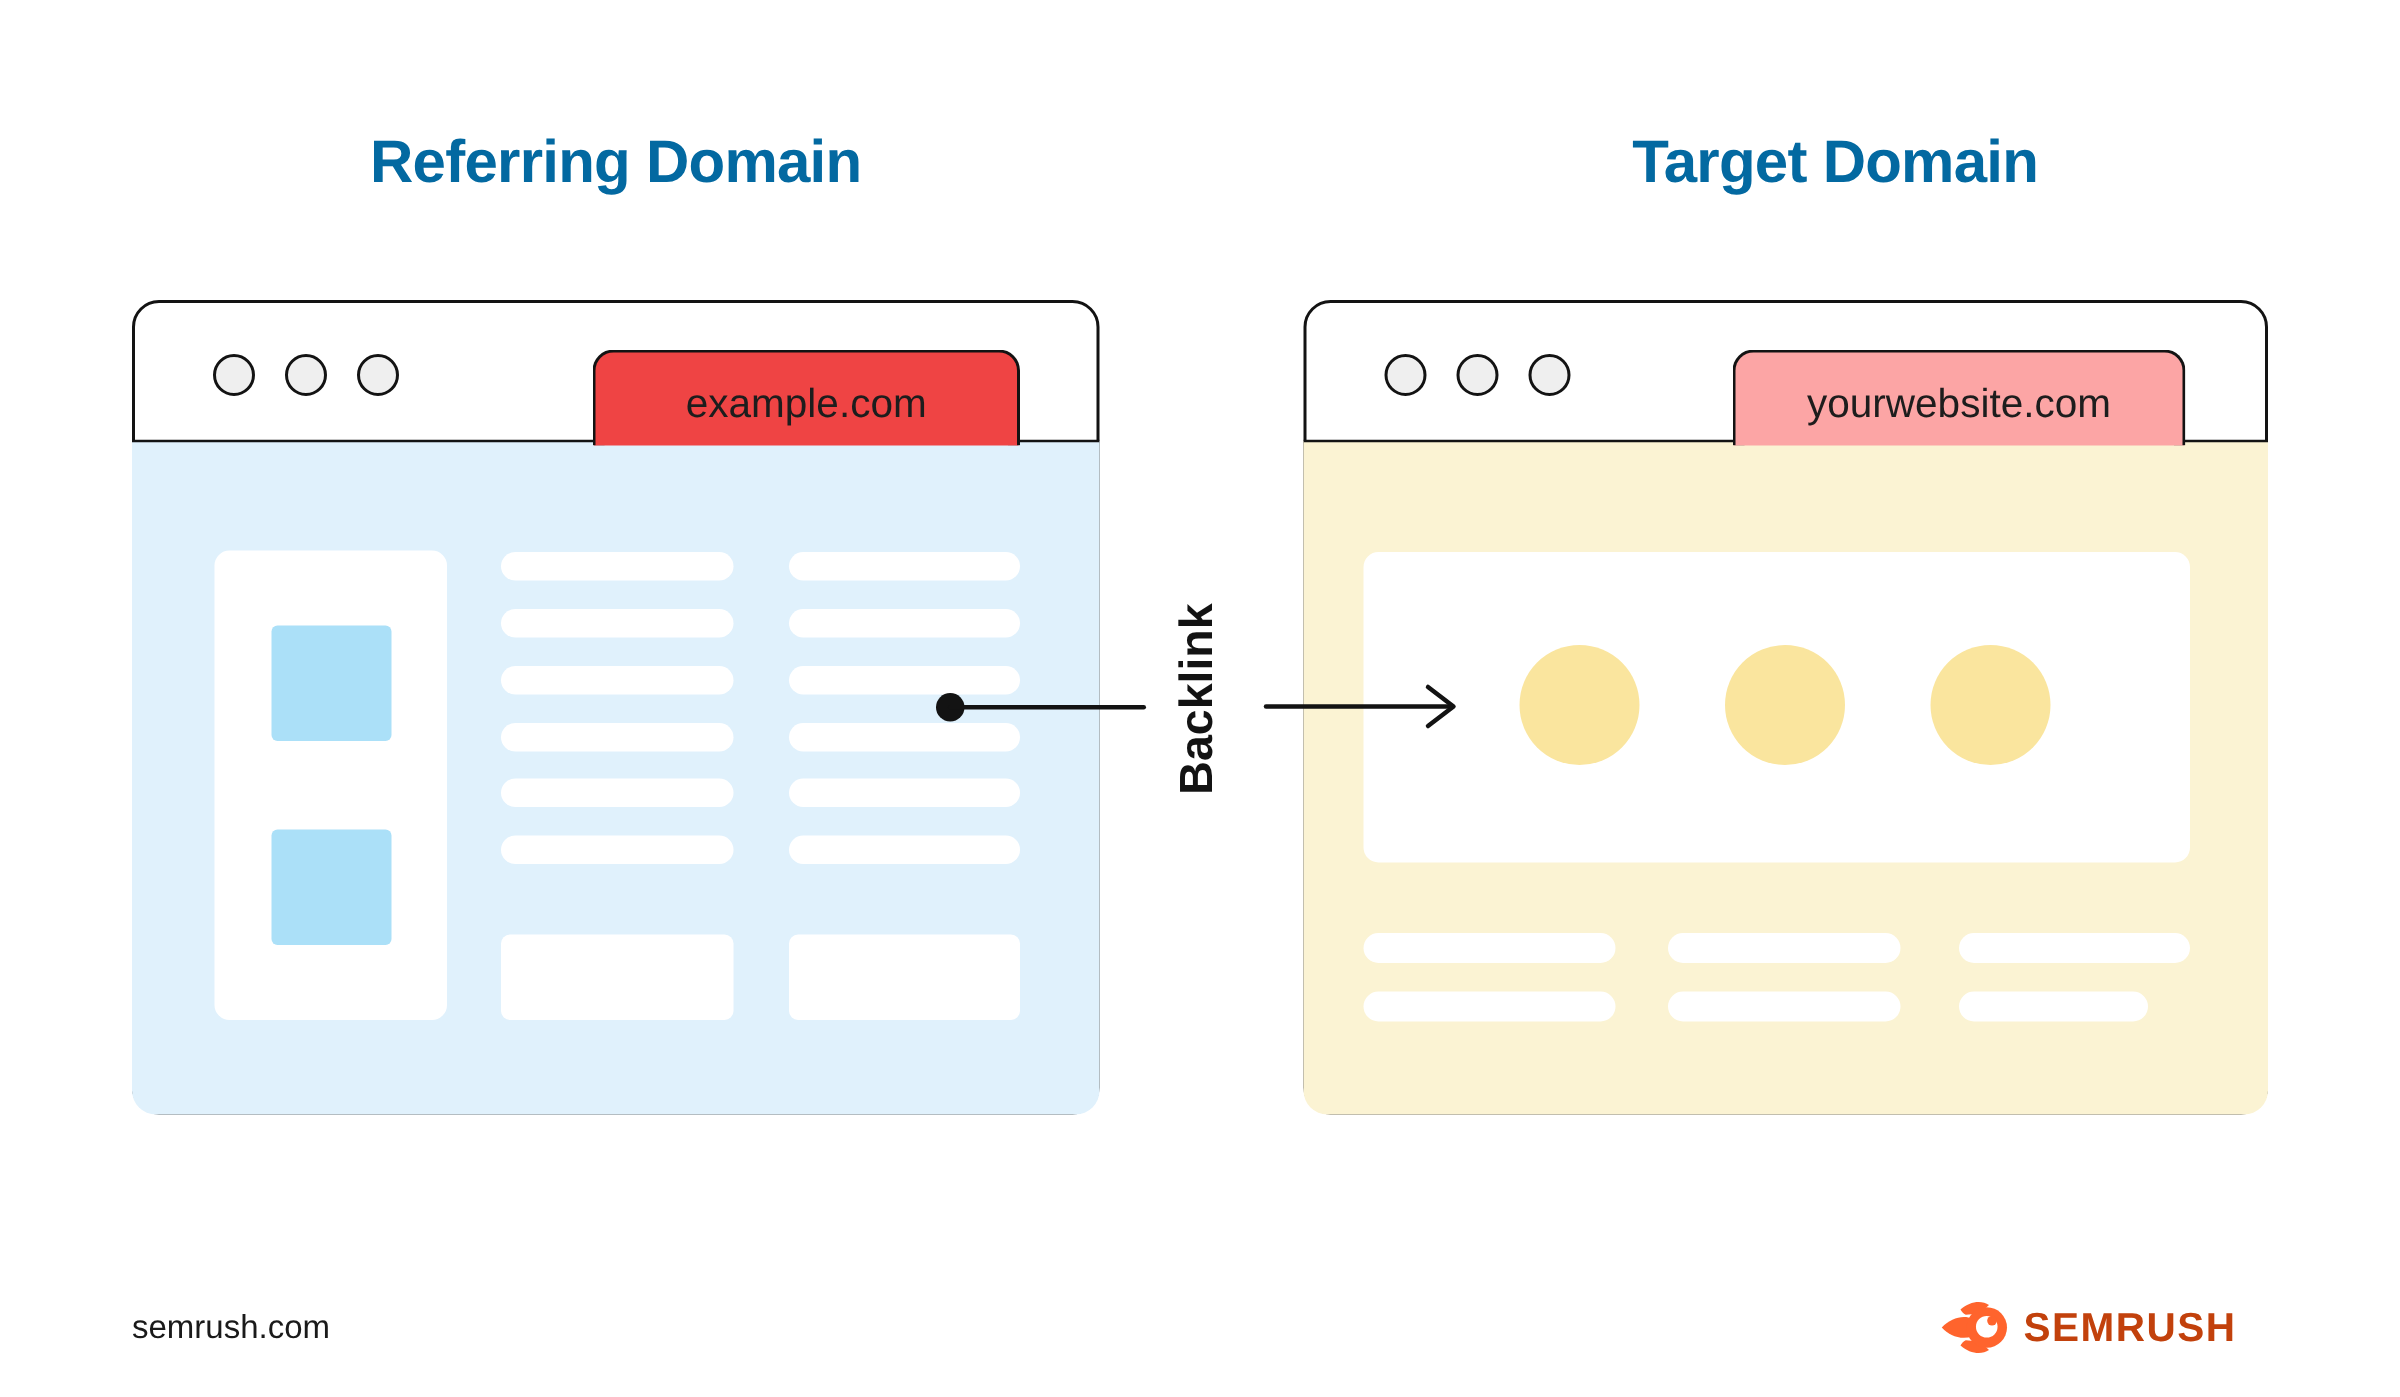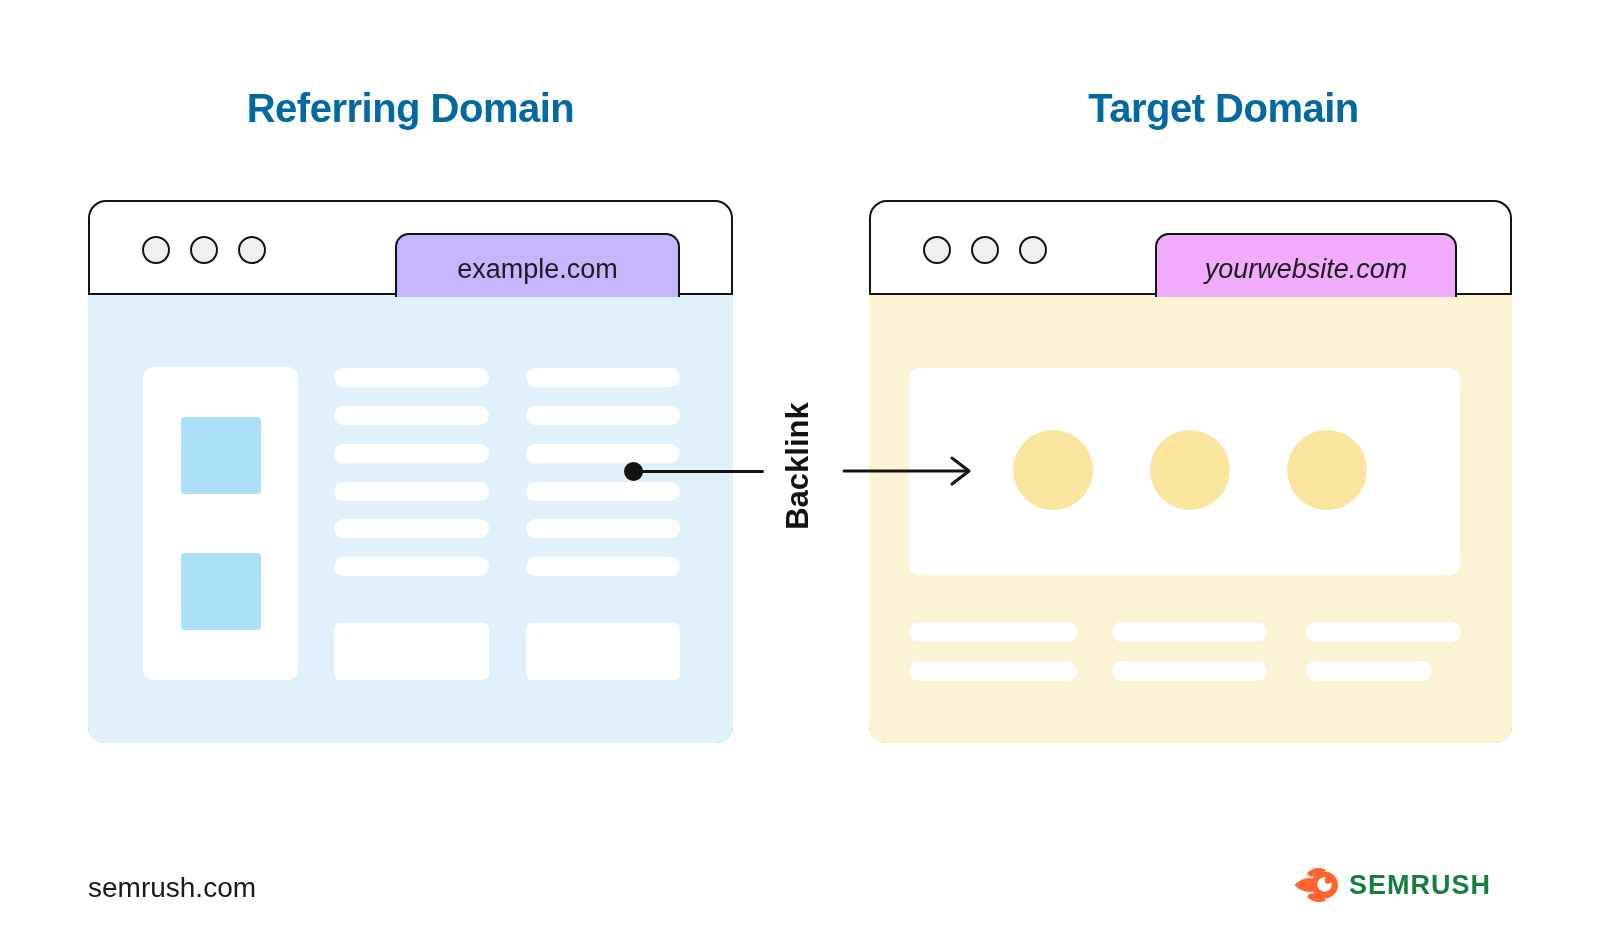--- a/index.html
+++ b/index.html
@@ -18,22 +18,22 @@
   .win-frame{position:absolute;inset:0;background:#ffffff;border:2px solid #131313;border-radius:18px;}
   .win-body{position:absolute;left:0;right:0;top:93px;bottom:0;border-top:2px solid #131313;border-radius:0 0 16px 16px;}
   .win-body.blue{background:#E0F1FC;}
   .win-body.yellow{background:#FBF3D3;}
   .win-tab{
     position:absolute;top:33px;height:64px;z-index:3;
     border:2px solid #131313;border-bottom:none;border-radius:14px 14px 0 0;
     display:flex;align-items:center;justify-content:center;
     font-size:27px;color:#1d1d1d;padding-top:6px;box-sizing:border-box;
   }
-  .win-tab.blue{background:#c4b5fd;}
-  .win-tab.yellow{background:#f0abfc;font-style:italic;}
+  .win-tab.blue{background:#ef4444;}
+  .win-tab.yellow{background:#fca5a5;}
   .lights{position:absolute;left:54px;top:36px;display:flex;gap:20px;z-index:2;}
   .light{width:28px;height:28px;border-radius:50%;background:#EFEFEF;border:2px solid #131313;box-sizing:border-box;}
   
   .ph{position:absolute;background:#ffffff;}
   .bar{height:19px;border-radius:9.5px;}
   .block{height:57px;border-radius:6px;}
   .pill{height:20px;border-radius:10px;}
   .sq{position:absolute;width:80px;height:77px;border-radius:4px;background:#ABE0F8;}
   .dot-circle{position:absolute;width:80px;height:80px;border-radius:50%;background:#FAE59E;}
   
@@ -45,23 +45,23 @@
   
   .conn{z-index:10;}
   .conn-dot{position:absolute;width:19px;height:19px;border-radius:50%;background:#131313;}
   .conn-line{position:absolute;height:3px;background:#131313;border-radius:2px;}
   .conn-label{
     position:absolute;left:728px;top:396px;width:140px;height:140px;
     display:flex;align-items:center;justify-content:center;
     transform:rotate(-90deg);font-size:31px;font-weight:bold;color:#131313;white-space:nowrap;
   }
   
-  .footer-source{position:absolute;left:88px;top:872px;font-size:28px;color:#1a1a1a;}
+  .footer-source{position:absolute;left:88px;top:872px;font-size:22px;color:#1a1a1a;}
   .brand{position:absolute;left:1294px;top:864px;height:42px;display:flex;align-items:center;gap:9px;}
-  .brand-text{font-size:27px;font-weight:bold;letter-spacing:1px;color:#15803d;}
+  .brand-text{font-size:27px;font-weight:bold;letter-spacing:1px;color:#c2410c;}
 </style>
 </head>
 <body>
 
 <div class="canvas">
 
   <div class="panel-title" style="left:88px;width:645px;">Referring Domain</div>
   <div class="panel-title" style="left:902px;width:643px;">Target Domain</div>
 
   <div class="window" style="left:88px;top:200px;">

